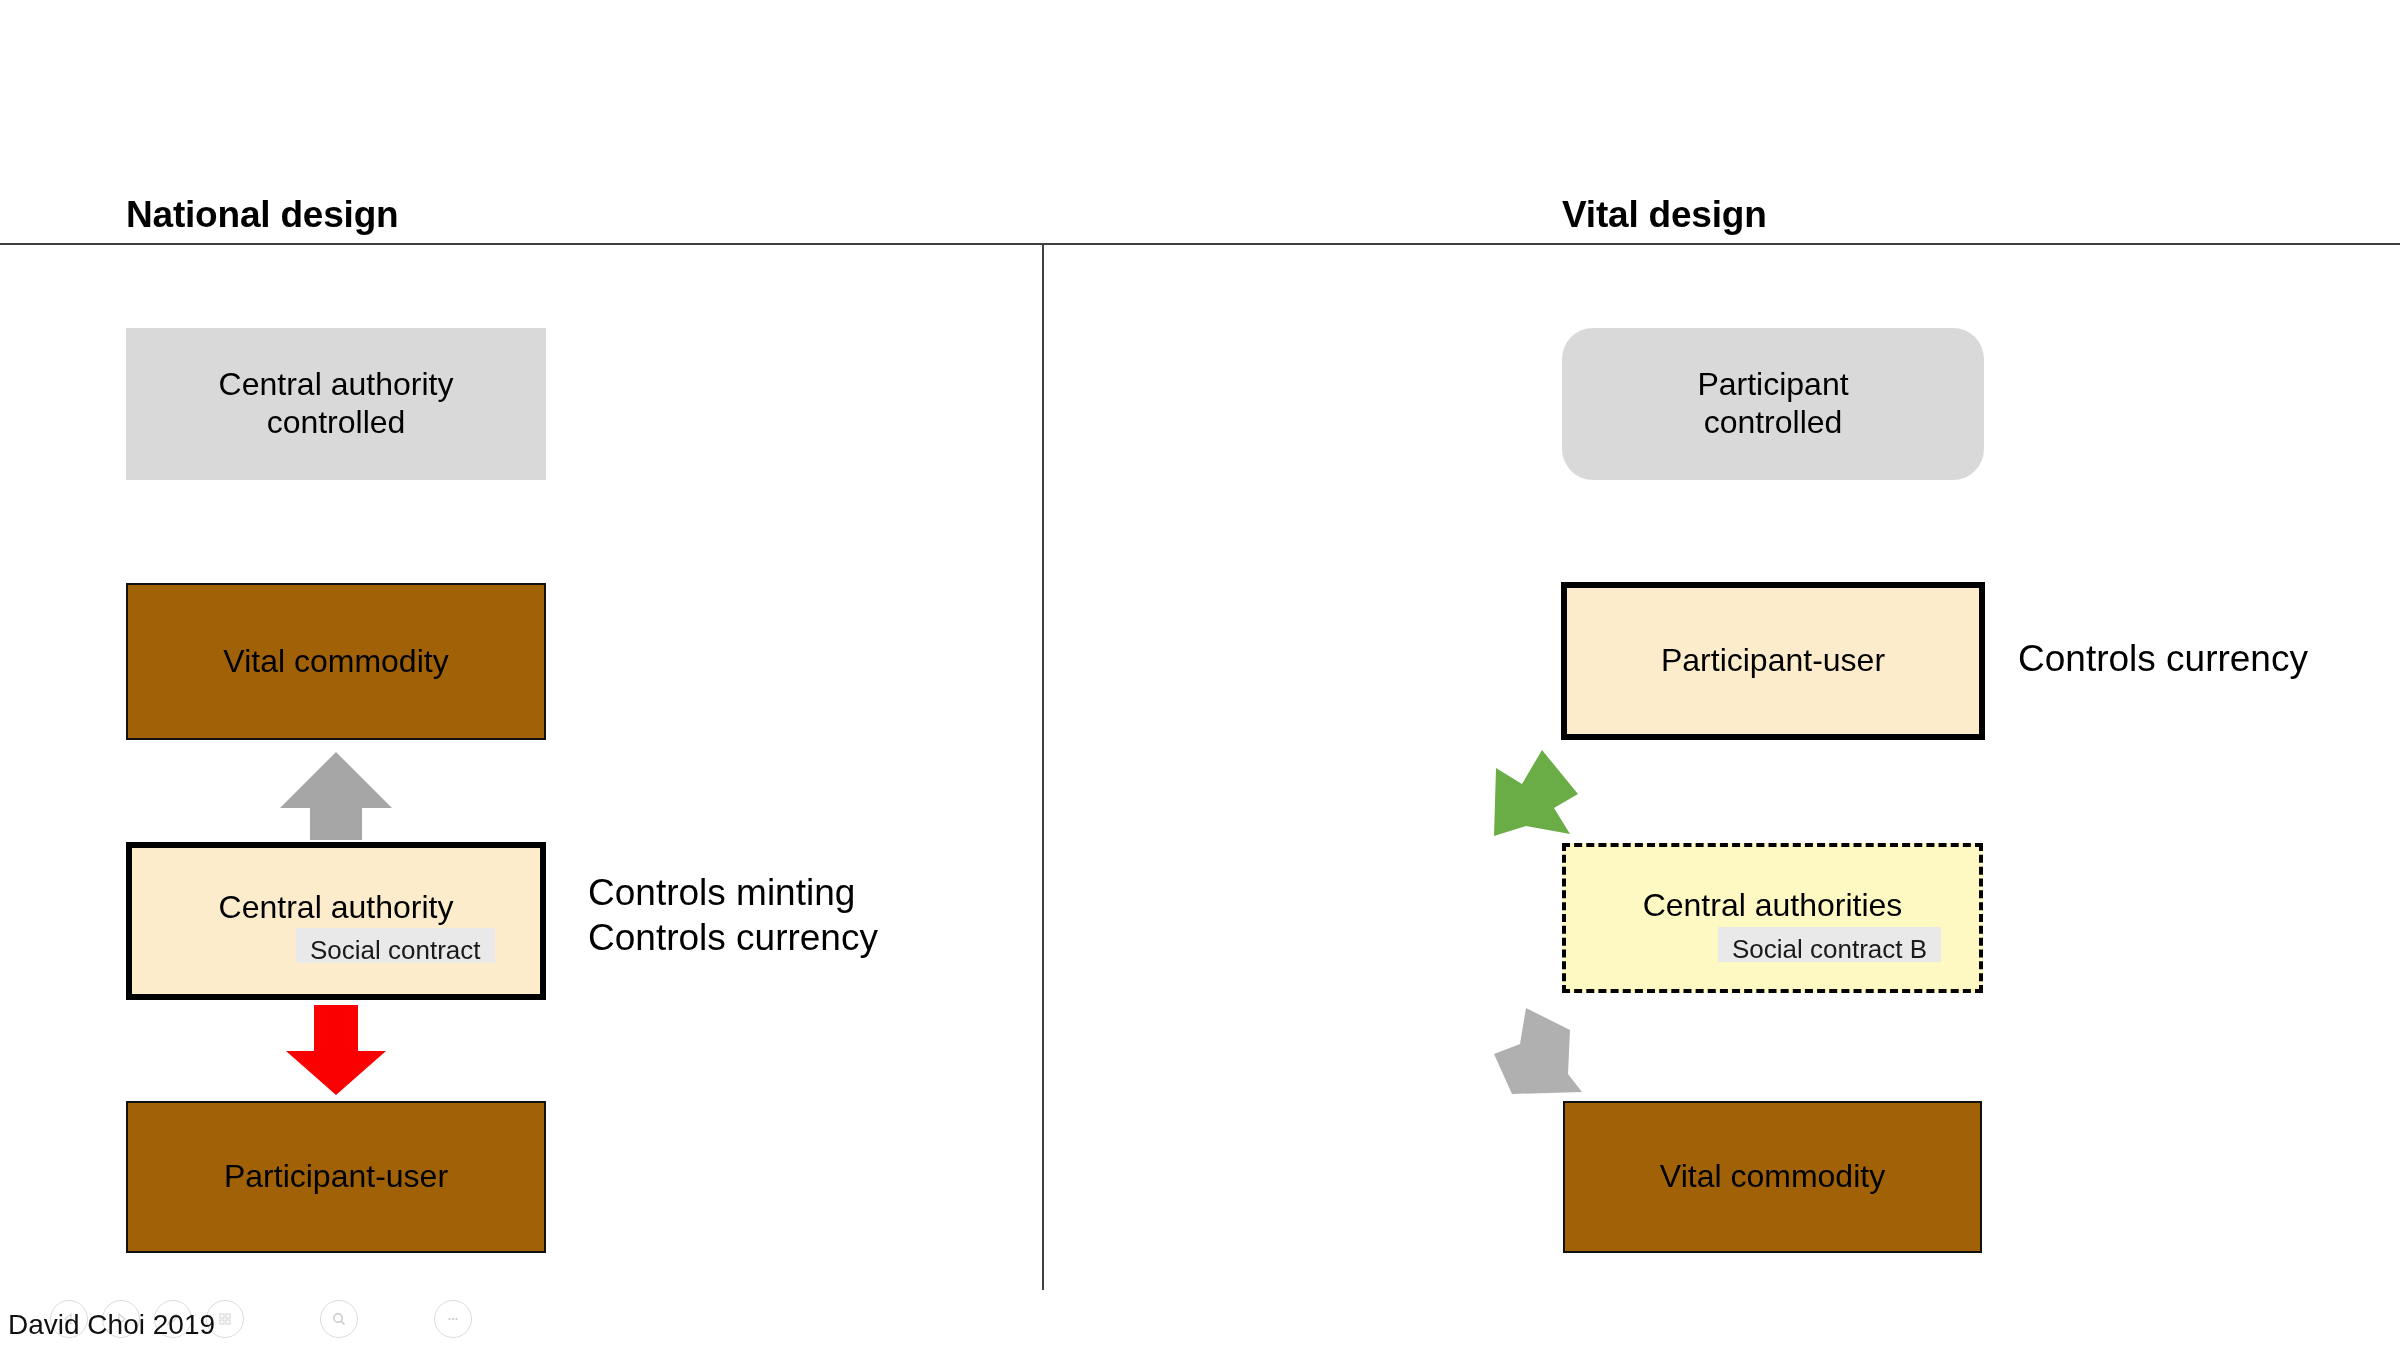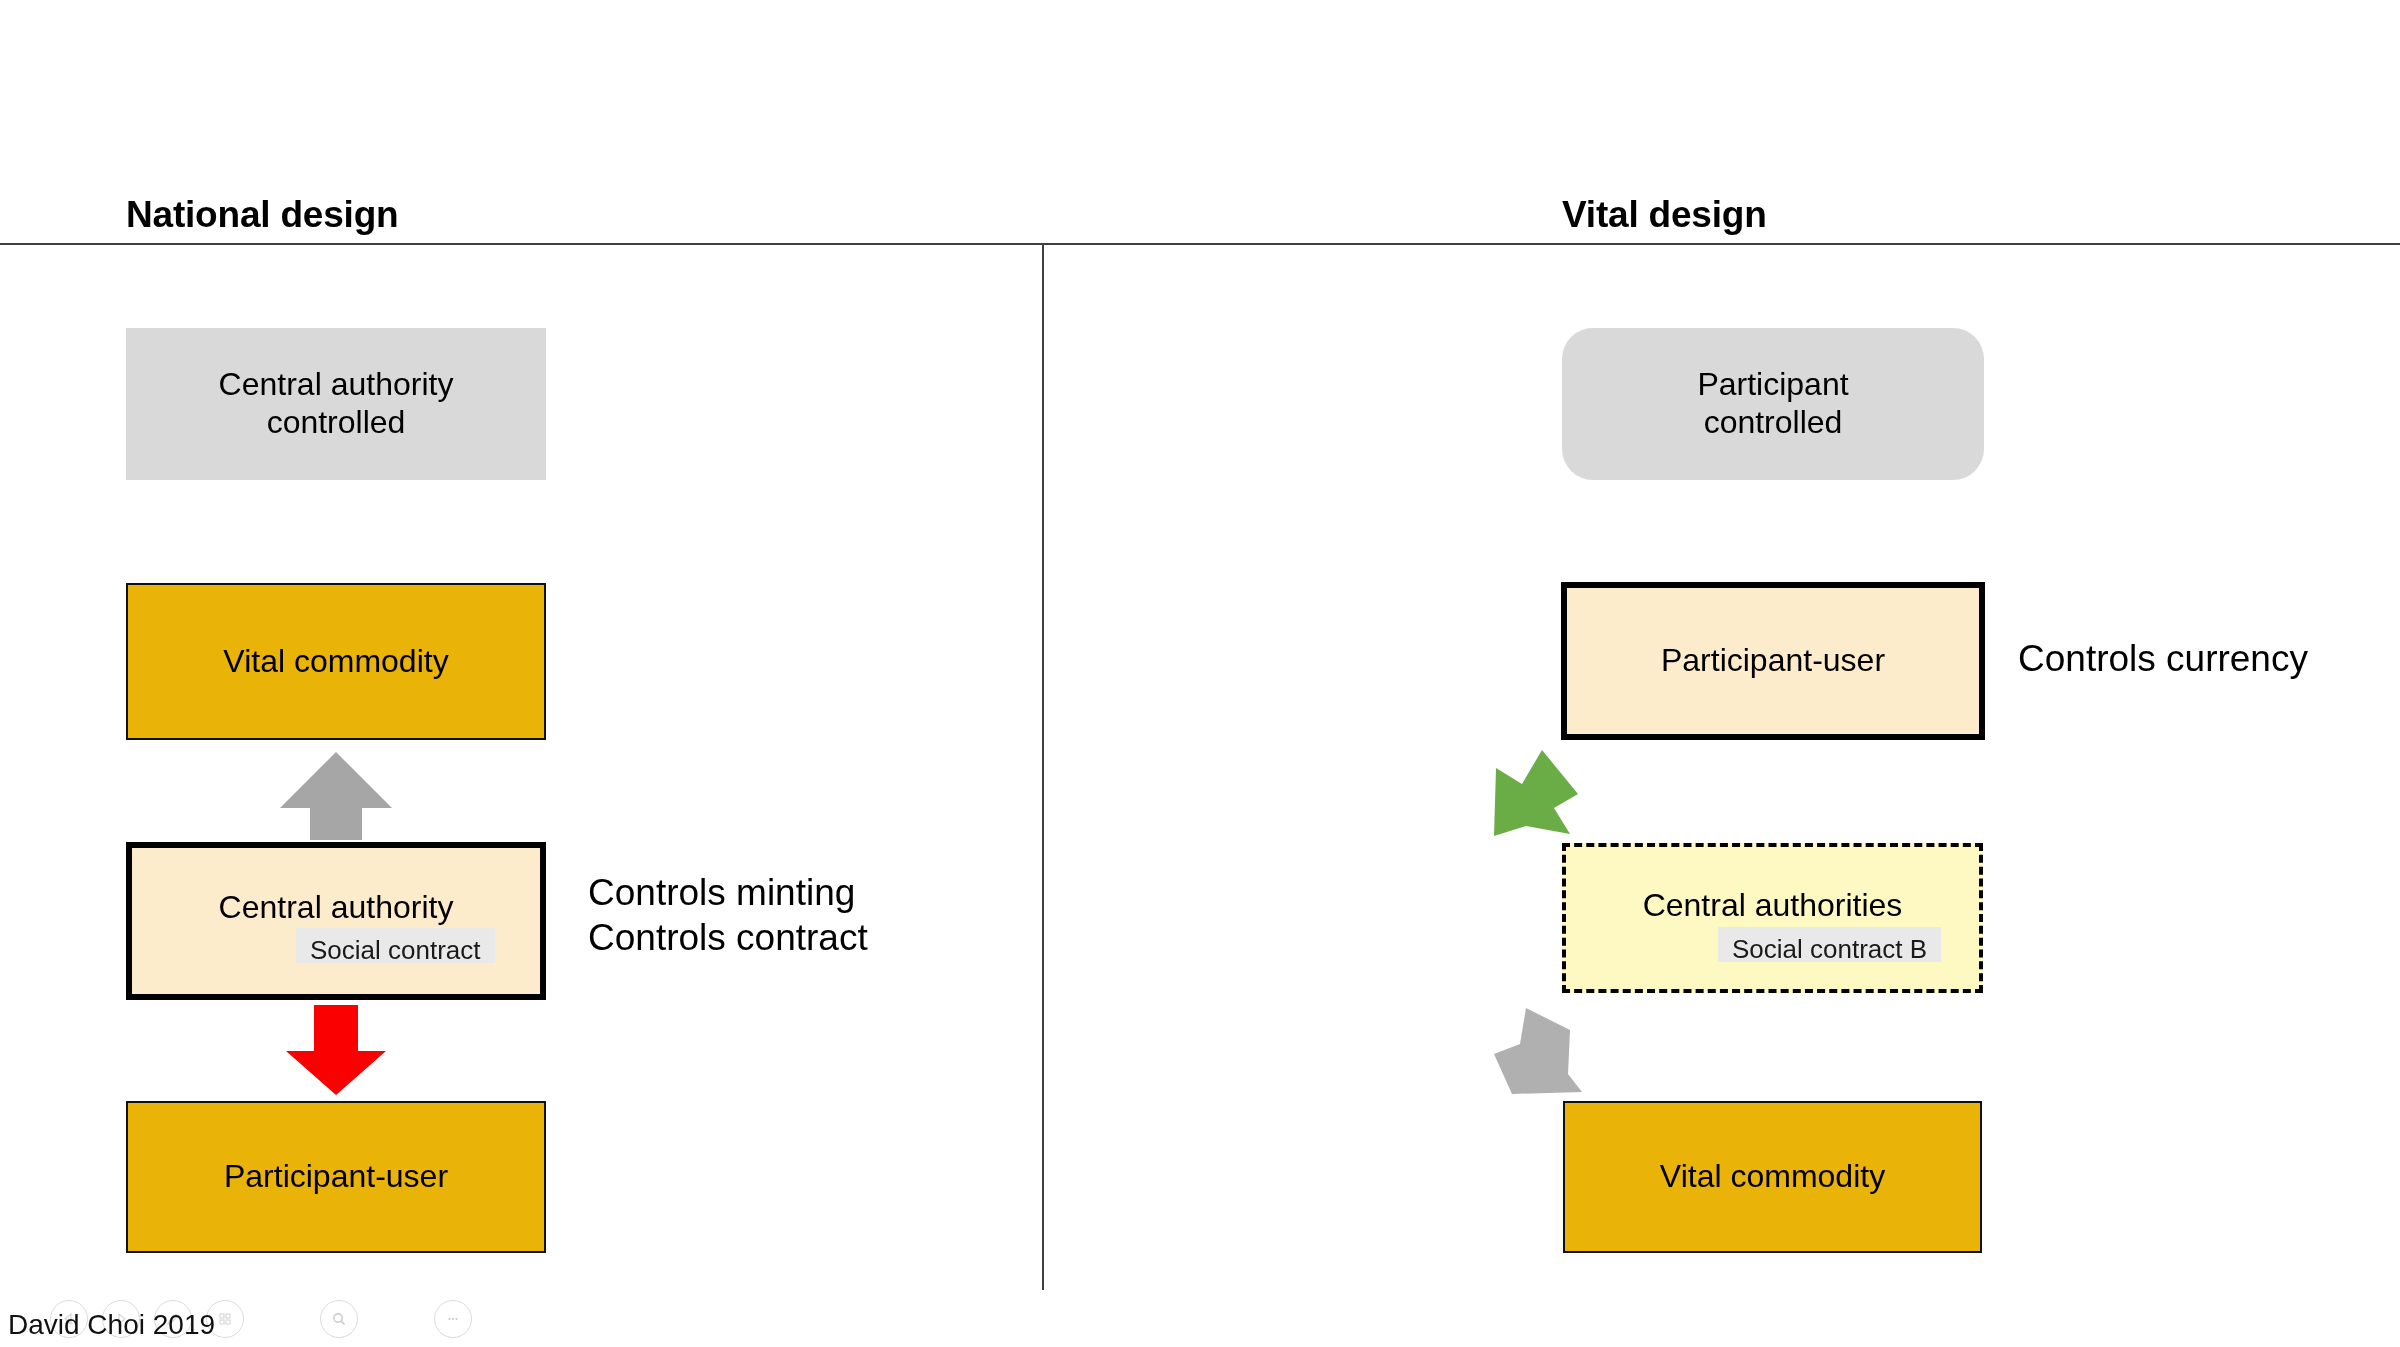--- a/index.html
+++ b/index.html
@@ -70,21 +70,21 @@
     line-height: 1.18;
     color: #000;
     white-space: pre-line;
   }
 
   .node.shaded {
     background: #d9d9d9;
     border: none;
   }
   .node.outlined {
-    background: #eab308;
+    background: #a16207;
     border: 2px solid #111111;
   }
   .node.highlight {
     background: #fdeccb;
     border: 6px solid #000000;
   }
   .node.dashed {
     background: #fef9c3;
     border: 4px dashed #000000;
   }
@@ -187,21 +187,21 @@
 
   <svg class="arrow" style="left:286px; top:1005px; width:100px; height:90px;" viewBox="0 0 100 90">
     <polygon points="28,0 72,0 72,46 100,46 50,90 0,46 28,46" fill="#fa0000"></polygon>
   </svg>
 
   <div class="node outlined" style="left:126px; top:1101px; width:420px; height:152px;">
     <div class="node-label">Participant-user</div>
   </div>
 
   <div class="annotation" style="left:588px; top:870px;">Controls minting
-Controls contract</div>
+Controls currency</div>
 
   <div class="node shaded" style="left:1562px; top:328px; width:422px; height:152px;border-radius:31px;">
     <div class="node-label">Participant
 controlled</div>
   </div>
 
   <div class="node highlight" style="left:1561px; top:582px; width:424px; height:158px;">
     <div class="node-label">Participant-user</div>
   </div>
 

